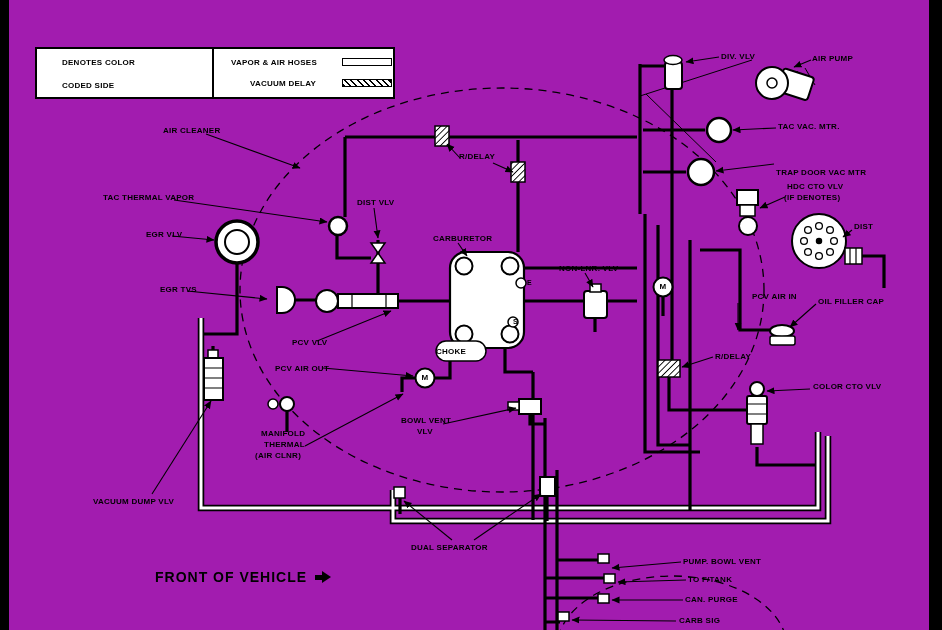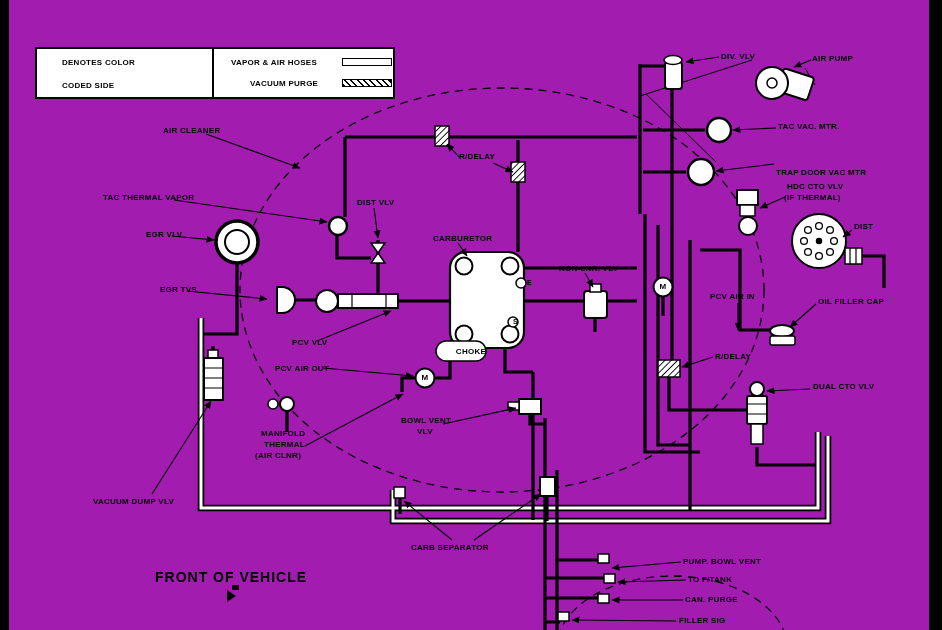--- a/index.html
+++ b/index.html
@@ -17,21 +17,21 @@
   .lbl.tiny{font-size:7px;}
   .legend-box{
     position:absolute;left:35px;top:47px;width:360px;height:52px;
     border:2px solid #000;background:#fff;z-index:3;box-sizing:border-box;
   }
   .legend-divider{position:absolute;left:212px;top:47px;width:0;height:52px;border-left:2px solid #000;z-index:4;}
   .bar{position:absolute;z-index:4;width:50px;height:8px;border:1.5px solid #000;background:#fff;box-sizing:border-box;}
   .bar.hatched{background:repeating-linear-gradient(45deg,#000 0 1.5px,#fff 1.5px 4.5px);}
   .footer-row{
     position:absolute;left:155px;top:569px;z-index:4;display:flex;align-items:center;
-    font:bold 14px "Liberation Sans",sans-serif;letter-spacing:1px;flex-direction:column;
+    font:bold 14px "Liberation Sans",sans-serif;letter-spacing:1px;
   }
   .arr-shaft{display:inline-block;width:7px;height:5px;background:#000;margin-left:8px;}
   .arr-head{display:inline-block;width:0;height:0;border-top:6px solid transparent;border-bottom:6px solid transparent;border-left:9px solid #000;}
 </style>
 </head>
 <body>
 
 <div id="page">
 
   <svg id="art" width="942" height="630" viewBox="0 0 942 630">
@@ -196,57 +196,57 @@
       <line x1="683" y1="600" x2="612" y2="600" marker-end="url(#ah)"></line>
       <line x1="676" y1="621" x2="572" y2="620" marker-end="url(#ah)"></line>
     </g>
   </svg>
 
   <div class="legend-box"></div>
   <div class="legend-divider"></div>
   <div class="lbl" style="left:62px;top:58px">DENOTES COLOR</div>
   <div class="lbl" style="left:62px;top:81px">CODED SIDE</div>
   <div class="lbl" style="left:231px;top:58px">VAPOR &amp; AIR HOSES</div>
-  <div class="lbl" style="left:250px;top:79px">VACUUM PURGE</div>
+  <div class="lbl" style="left:250px;top:79px">VACUUM DELAY</div>
   <div class="bar" style="left:342px;top:58px"></div>
   <div class="bar hatched" style="left:342px;top:79px"></div>
 
   <div class="lbl" style="left:163px;top:126px">AIR CLEANER</div>
   <div class="lbl" style="left:103px;top:193px">TAC THERMAL VAPOR</div>
   <div class="lbl" style="left:146px;top:230px">EGR VLV</div>
   <div class="lbl" style="left:160px;top:285px">EGR TVS</div>
   <div class="lbl" style="left:357px;top:198px">DIST VLV</div>
   <div class="lbl" style="left:459px;top:152px">R/DELAY</div>
   <div class="lbl" style="left:433px;top:234px">CARBURETOR</div>
   <div class="lbl" style="left:559px;top:264px">NON-LNR. VLV</div>
   <div class="lbl" style="left:292px;top:338px">PCV VLV</div>
   <div class="lbl" style="left:275px;top:364px">PCV AIR OUT</div>
-  <div class="lbl" style="left:436px;top:347px;width:50px;text-align:right">CHOKE</div>
+  <div class="lbl" style="left:436px;top:347px;width:50px;text-align:left">CHOKE</div>
   <div class="lbl" style="left:261px;top:429px">MANIFOLD</div>
   <div class="lbl" style="left:264px;top:440px">THERMAL</div>
   <div class="lbl" style="left:255px;top:451px">(AIR CLNR)</div>
   <div class="lbl" style="left:93px;top:497px">VACUUM DUMP VLV</div>
   <div class="lbl" style="left:401px;top:416px">BOWL VENT</div>
   <div class="lbl" style="left:417px;top:427px">VLV</div>
-  <div class="lbl" style="left:411px;top:543px">CARB SEPARATOR</div>
+  <div class="lbl" style="left:411px;top:543px">DUAL SEPARATOR</div>
   <div class="lbl" style="left:721px;top:52px">DIV. VLV</div>
   <div class="lbl" style="left:812px;top:54px">AIR PUMP</div>
   <div class="lbl" style="left:778px;top:122px">TAC VAC. MTR.</div>
   <div class="lbl" style="left:776px;top:168px">TRAP DOOR VAC MTR</div>
   <div class="lbl" style="left:787px;top:182px">HDC CTO VLV</div>
-  <div class="lbl" style="left:784px;top:193px">(IF THERMAL)</div>
+  <div class="lbl" style="left:784px;top:193px">(IF DENOTES)</div>
   <div class="lbl" style="left:854px;top:222px">DIST</div>
-  <div class="lbl" style="left:710px;top:292px">PCV AIR IN</div>
+  <div class="lbl" style="left:752px;top:292px">PCV AIR IN</div>
   <div class="lbl" style="left:818px;top:297px">OIL FILLER CAP</div>
   <div class="lbl" style="left:715px;top:352px">R/DELAY</div>
-  <div class="lbl" style="left:813px;top:382px">DUAL CTO VLV</div>
+  <div class="lbl" style="left:813px;top:382px">COLOR CTO VLV</div>
   <div class="lbl" style="left:683px;top:557px">PUMP. BOWL VENT</div>
   <div class="lbl" style="left:688px;top:575px">TO F/TANK</div>
   <div class="lbl" style="left:685px;top:595px">CAN. PURGE</div>
-  <div class="lbl" style="left:679px;top:616px">FILLER SIG</div>
+  <div class="lbl" style="left:679px;top:616px">CARB SIG</div>
   <div class="lbl" style="left:417px;top:373px;width:16px;text-align:center">M</div>
   <div class="lbl" style="left:655px;top:282px;width:16px;text-align:center">M</div>
   <div class="lbl tiny" style="left:527px;top:279px">E</div>
   <div class="lbl tiny" style="left:513px;top:318px">S</div>
 
   <div class="footer-row">
     <span>FRONT OF VEHICLE</span>
     <span class="arr-shaft"></span>
     <span class="arr-head"></span>
   </div>

